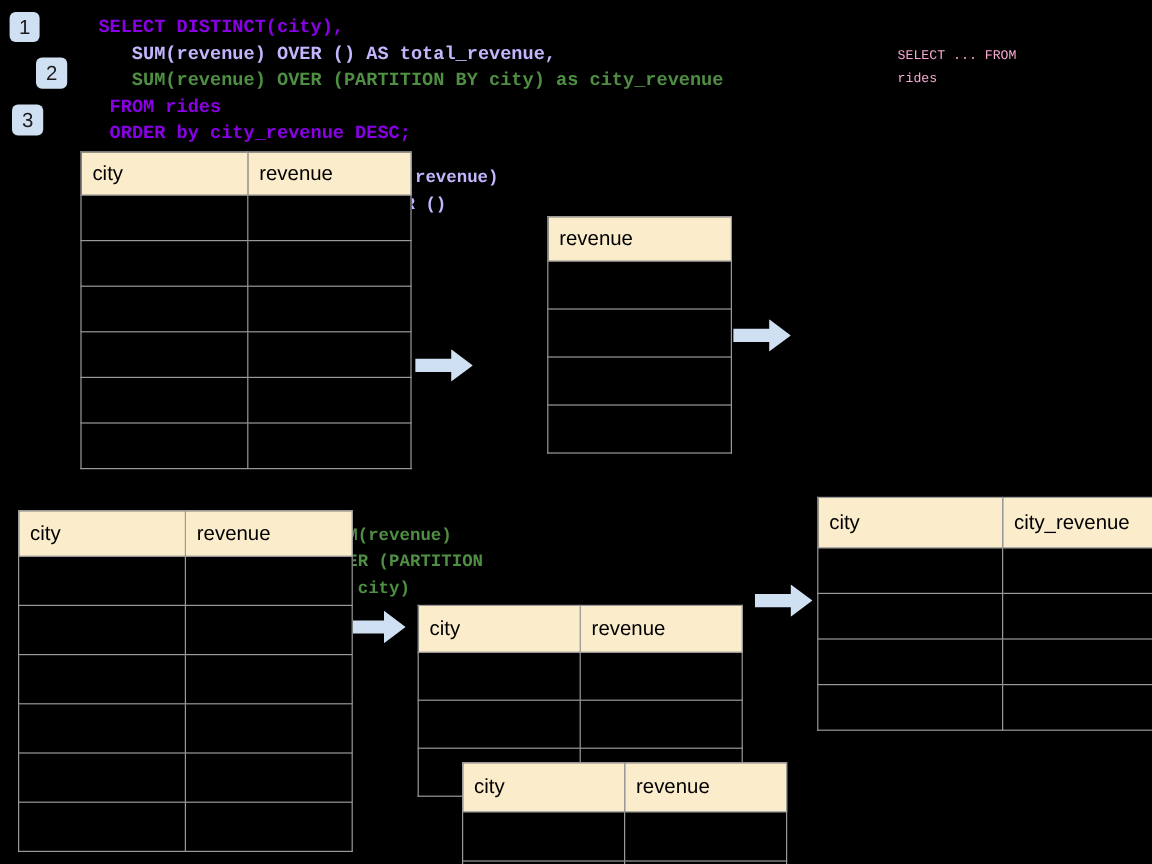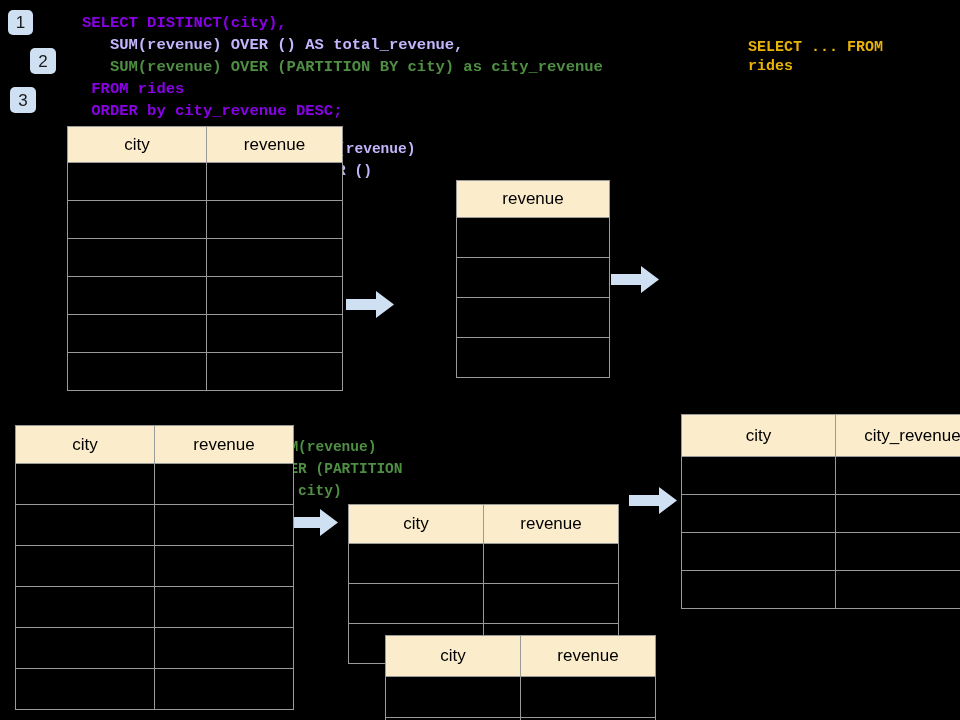--- a/index.html
+++ b/index.html
@@ -14,34 +14,34 @@
 
   
   .sql{position:absolute;font-family:"Liberation Mono", monospace;
        font-size:15.5px;font-weight:bold;white-space:pre;letter-spacing:0px;}
   .sql-line{line-height:22px;}
   .c-purple{color:#8a00e6;}
   .c-red{color:#c4b5fd;}
   .c-green{color:#4f8f43;}
 
   .side-note{position:absolute;font-family:"Liberation Mono", monospace;
-             font-size:15px;font-weight:bold;line-height:19px;
-             color:#eab308;white-space:pre-line;}
+             font-size:11px;font-weight:normal;line-height:19px;
+             color:#f9a8d4;white-space:pre-line;}
 
   
   .anno{position:absolute;font-family:"Liberation Mono", monospace;
         font-size:14.5px;font-weight:bold;line-height:22px;white-space:pre-line;}
 
   
   .tbl{position:absolute;border-collapse:collapse;table-layout:fixed;
        background:#000;}
   .tbl td{border:1px solid #9a9a9a;padding:0;}
   .tbl td.h{background:#fbeccb;color:#000;font-size:17px;
             padding:6px 9px;vertical-align:middle;
-            font-family:"Liberation Sans", sans-serif;text-align:center;}
+            font-family:"Liberation Sans", sans-serif;}
   .tbl td.b{background:#000;}
 
   
   .arrow{position:absolute;}
   .arrow svg{display:block;}
 </style>
 </head>
 <body>
 
 <div id="badges-layer">

